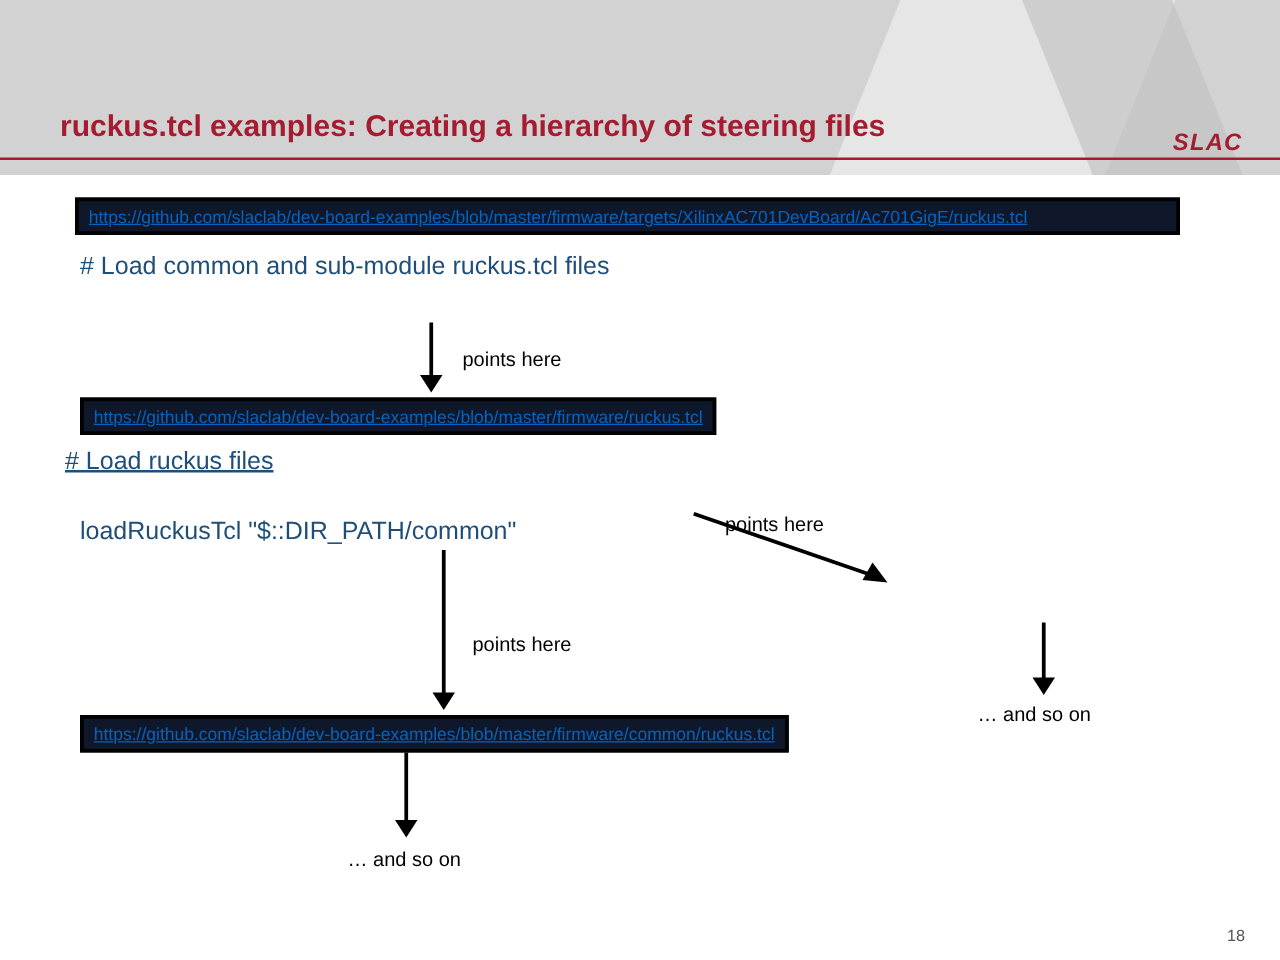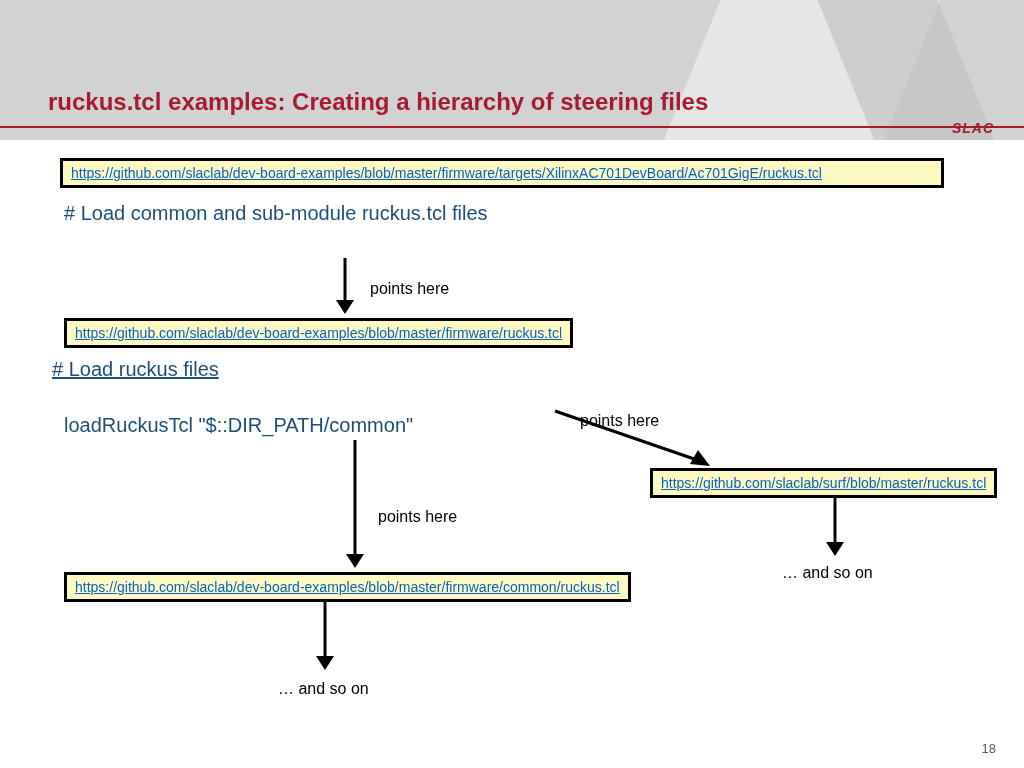--- a/index.html
+++ b/index.html
@@ -48,36 +48,35 @@
     top: 126px;
     left: 0; right: 0;
     height: 2px;
     background: #A51C30;
   }
   .logo {
     position: absolute;
     top: 104px;
     right: 30px;
     font-family: Arial, sans-serif;
-    font-size: 14px;
+    font-size: 19px;
     font-weight: 900;
     font-style: italic;
     letter-spacing: 1px;
     color: #A51C30;
-    margin-top: 16px;
   }
   .content {
     position: absolute;
     top: 150px;
     left: 0; right: 0; bottom: 0;
   }
   .linkbox {
     position: absolute;
     border: 3px solid #000;
-    background: #fef9c3;
+    background: #0f172a;
     padding: 4px 8px;
     font-size: 14px;
     color: #0563C1;
     text-decoration: underline;
     white-space: nowrap;
   }
   .code-line {
     position: absolute;
     font-size: 20px;
     color: #1F4E79;
@@ -125,21 +124,20 @@
 
   <div class="code-line" style="top:208px; left:52px;text-decoration:underline;"># Load ruckus files</div>
   <div class="code-line" style="top:264px; left:64px;">loadRuckusTcl "$::DIR_PATH/common"</div>
 
   <svg class="arrow" style="top:256px; left:550px;" width="180" height="70">
     <line x1="5" y1="5" x2="150" y2="55" stroke="#000" stroke-width="3"></line>
     <polygon points="160,60 140,58 148,44" fill="#000"></polygon>
   </svg>
   <div class="annot" style="top:262px; left:580px;">points here</div>
 
-  <div class="linkbox" style="top:318px; left:650px;">https://github.com/slaclab/surf/blob/master/ruckus.tcl</div>
 
   <svg class="arrow" style="top:348px; left:820px;" width="30" height="60">
     <line x1="15" y1="0" x2="15" y2="46" stroke="#000" stroke-width="3"></line>
     <polygon points="15,58 6,44 24,44" fill="#000"></polygon>
   </svg>
   <div class="annot" style="top:414px; left:782px;">… and so on</div>
 
   <svg class="arrow" style="top:290px; left:340px;" width="30" height="130">
     <line x1="15" y1="0" x2="15" y2="116" stroke="#000" stroke-width="3"></line>
     <polygon points="15,128 6,114 24,114" fill="#000"></polygon>

